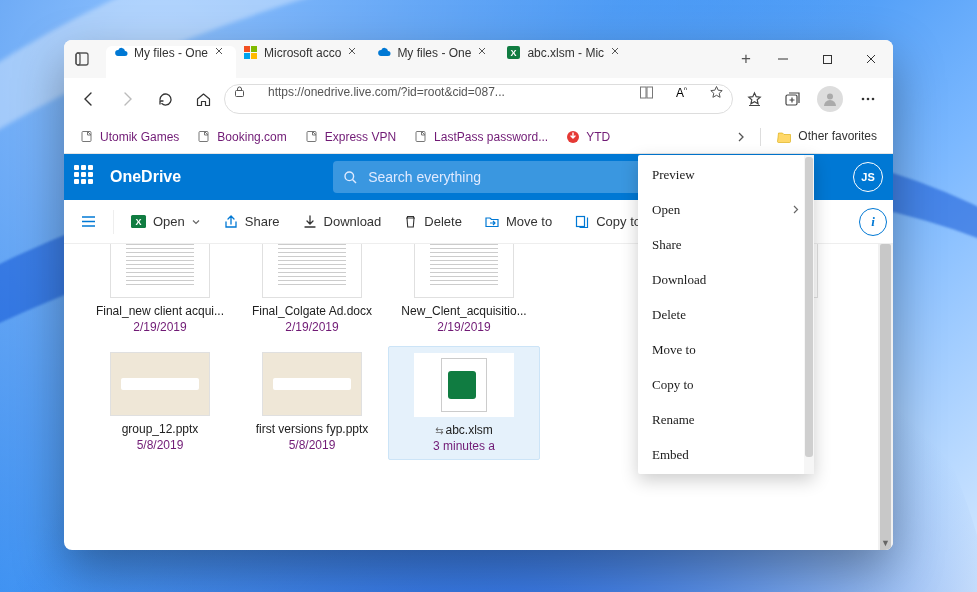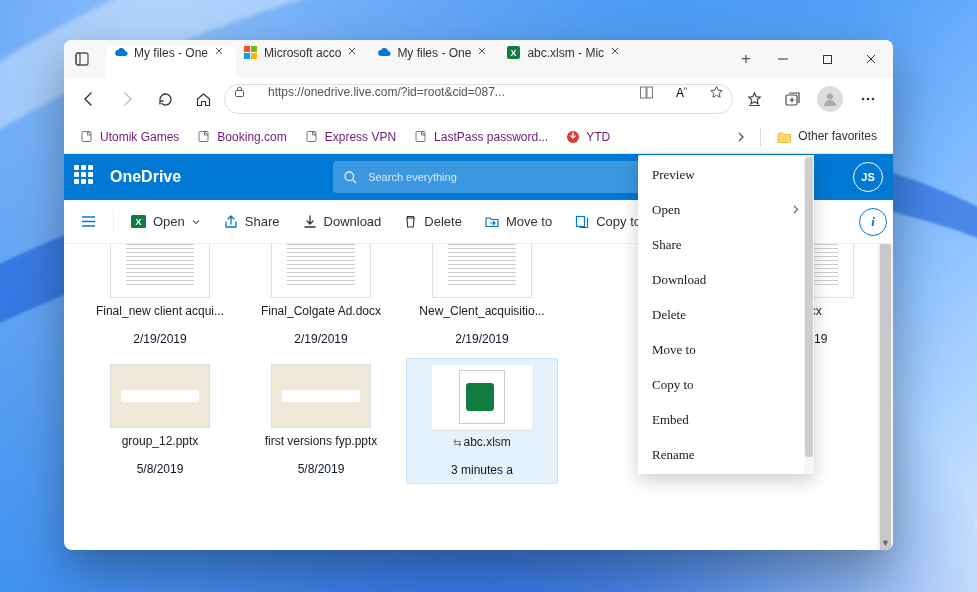--- a/index.html
+++ b/index.html
@@ -46,42 +46,42 @@
   .bm .bmicon{width:14px;height:14px;flex:none;}
   .bmspacer{flex:1;}
   .bmfolder{color:#333;display:flex;align-items:flex-start;gap:6px;padding:4px 8px;}
 
   
   .odheader{height:46px;background:#0078d4;display:flex;align-items:center;padding:0 10px;gap:12px;color:#fff;}
   .waffle{width:24px;height:24px;display:grid;grid-template-columns:repeat(3,5px);grid-template-rows:repeat(3,5px);gap:2px;}
   .waffle span{background:#fff;border-radius:1px;}
   .odtitle{font-size:16px;font-weight:600;}
   .odsearch{flex:0 0 320px;height:32px;margin-left:140px;background:#3a97e0;border-radius:4px;display:flex;align-items:center;padding:0 10px;gap:8px;color:#dfeaff;}
-  .odsearch input{background:none;border:none;outline:none;color:#fff;flex:1;font-size:11px;}
+  .odsearch input{background:none;border:none;outline:none;color:#fff;flex:1;font-size:14px;}
   .odsearch input::placeholder{color:#dfeaff;}
   .odspacer{flex:1;}
   .odavatar{width:30px;height:30px;border-radius:50%;border:1.5px solid #fff;display:flex;align-items:center;justify-content:center;font-size:11px;font-weight:600;}
 
   
   .cmdbar{height:44px;display:flex;align-items:center;padding:0 8px;gap:6px;border-bottom:1px solid #eee;font-size:13px;color:#333;position:relative;}
   .cmd{display:flex;align-items:center;gap:6px;padding:4px 8px;border-radius:2px;}
 
   
   .filearea{flex:1;position:relative;overflow:hidden;}
-  .filegrid{position:absolute;left:20px;top:-16px;right:12px;display:grid;grid-template-columns:repeat(5,152px);gap:6px 9px;}
+  .filegrid{position:absolute;left:20px;top:-16px;right:12px;display:grid;grid-template-columns:repeat(5,152px);gap:6px 0;}
   .file{display:flex;flex-direction:column;align-items:center;text-align:center;padding:6px;font-size:12px;}
   .file.selected{background:#e5f1fb;border:1px solid #cce4f7;border-radius:2px;}
   .thumb{width:100px;height:64px;background:#fff;border:1px solid #e0e0e0;display:flex;align-items:center;justify-content:center;margin-bottom:6px;position:relative;}
   .doc-lines{width:70%;height:70%;background:repeating-linear-gradient(#ccc 0,#ccc 1px,transparent 1px,transparent 4px);}
   .pres{background:#efe7d7;}
   .pres-bar{width:80%;height:12px;background:#fff;border-radius:2px;font-size:5px;display:flex;align-items:center;justify-content:center;color:#888;}
   .xlsicon{width:46px;height:54px;background:#fff;border:1px solid #ccc;position:relative;}
   .xlsicon::after{content:"";position:absolute;left:6px;top:12px;width:28px;height:28px;background:#107c41;border-radius:3px;}
   .fname{color:#212121;max-width:140px;white-space:nowrap;overflow:hidden;text-overflow:ellipsis;}
-  .fdate{color:#0f172a;margin-top:14px;}
+  .fdate{color:#701a75;margin-top:2px;}
   .file .shareglyph{font-size:10px;color:#666;margin-right:2px;}
 
   .vscroll{position:absolute;right:0;top:0;bottom:0;width:15px;background:#f1f1f1;}
   .vscroll .vthumb{position:absolute;left:2px;right:2px;top:0;height:320px;background:#c8c8c8;border-radius:2px;}
   .vscroll .varr{position:absolute;left:0;right:0;height:15px;display:flex;align-items:center;justify-content:center;color:#666;font-size:9px;}
 
   
   .ctx{position:absolute;right:30px;top:155px;width:176px;background:#fff;box-shadow:0 6px 18px rgba(0,0,0,.2);font-size:13px;border-radius:2px;padding:2px 0;z-index:5;font-family:Liberation Serif, serif;}
   .ctxitem{height:35px;display:flex;align-items:center;padding:0 14px;justify-content:space-between;}
   .ctxitem.hl{border:2px solid #d9363e;border-radius:4px;margin:0 2px;}
@@ -510,18 +510,18 @@
     <div class="ctxitem">
       <span>Delete</span>
     </div>
     <div class="ctxitem">
       <span>Move to</span>
     </div>
     <div class="ctxitem">
       <span>Copy to</span>
     </div>
     <div class="ctxitem">
+      <span>Rename</span>
+    </div>
+    <div class="ctxitem">
       <span>Embed</span>
     </div>
-    <div class="ctxitem">
-      <span>Rename</span>
-    </div>
   </div>
 
 </body></html>

